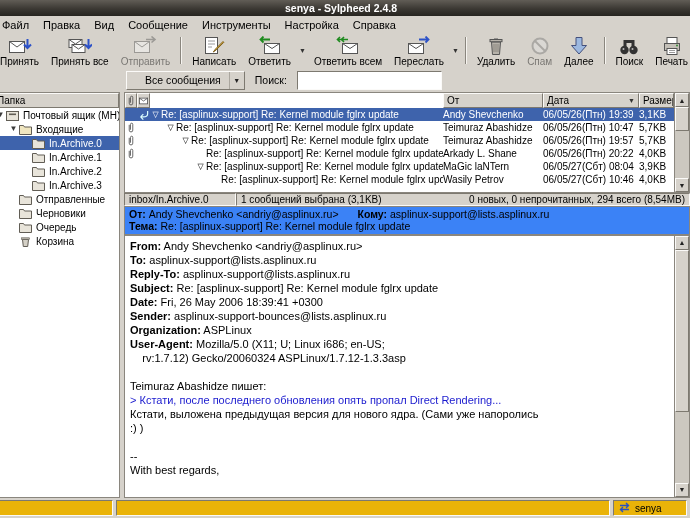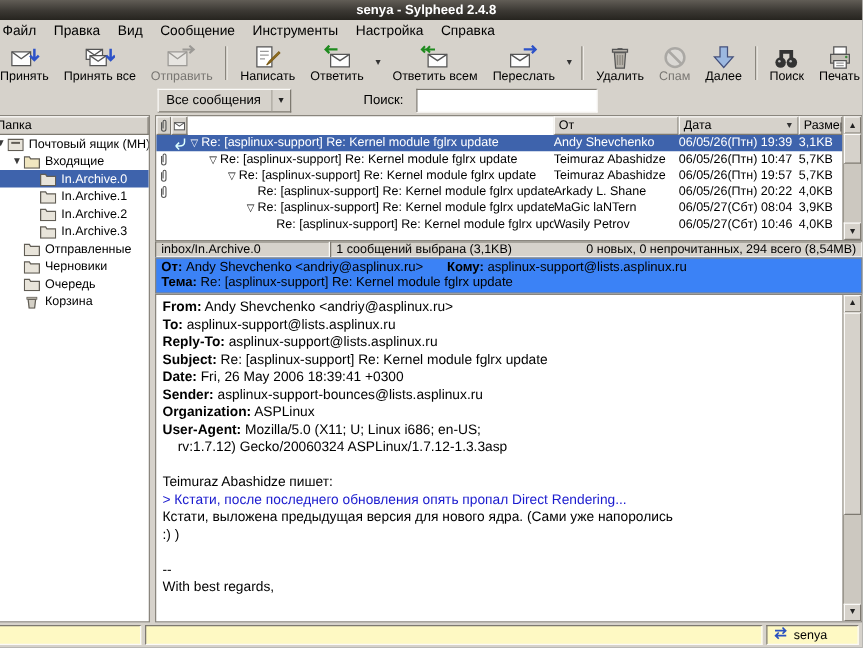--- a/index.html
+++ b/index.html
@@ -25,25 +25,25 @@
             padding:1px 5px 0 5px; font-size:10px; border:1px solid transparent; }
   .tb-btn svg { display:block; }
   .tb-label { white-space:nowrap; line-height:11px; }
   .tb-arrow { width:11px; display:flex; align-items:center; justify-content:center; font-size:7px; color:#333; }
   .tb-sep { width:2px; margin:3px 4px; border-left:1px solid #8a867e; border-right:1px solid #f6f4f0; }
   .disabled { opacity:.45; filter:grayscale(100%);text-align:center; }
 
   
   .filterbar { height:24px; flex:none; display:flex; align-items:center; padding-left:134px; gap:10px; }
   .combo { height:19px; display:flex; align-items:stretch; background:#d6d2cb;
-           border:1px solid; border-color:#fbfaf8 #7d7970 #7d7970 #fbfaf8; }
+           border:1px solid; border-color:#fbfaf8 #7d7970 #7d7970 #fbfaf8;padding-left:12px; }
   .combo-text { padding:2px 8px 0 6px; font-size:10.5px; white-space:nowrap; }
   .combo-arrow { width:15px; display:flex; align-items:center; justify-content:center; font-size:7px; color:#222;
                  border-left:1px solid #aaa69e; }
-  .search-label { font-size:10.5px;margin-left:48px; }
+  .search-label { font-size:10.5px; }
   .entry { width:145px; height:19px; border:1px solid; border-color:#7d7970 #fbfaf8 #fbfaf8 #7d7970;
            background:#fff; font-size:11px; padding:0 3px; font-family:"Liberation Sans",sans-serif; }
 
   
   .main { flex:1; display:flex; min-height:0; }
 
   .folder-pane { width:128px; flex:none; display:flex; flex-direction:column; border:1px solid #8a867e; background:#fff; }
   .pane-header { height:15px; flex:none; background:#d6d2cb; border:1px solid; border-color:#fbfaf8 #7d7970 #7d7970 #fbfaf8;
                  font-size:10px; padding-left:3px; display:flex; align-items:center; overflow:hidden; white-space:nowrap; }
   .tree { flex:1; overflow:hidden; font-size:10px; }
@@ -83,40 +83,40 @@
              border-left:1px solid #8a867e; display:flex; flex-direction:column; }
   .sb-btn { height:14px; flex:none; background:#d6d2cb; border:1px solid; border-color:#fbfaf8 #7d7970 #7d7970 #fbfaf8;
             font-size:7px; display:flex; align-items:center; justify-content:center; color:#222; }
   .sb-thumb { flex:none; background:#d6d2cb; border:1px solid; border-color:#fbfaf8 #7d7970 #7d7970 #fbfaf8; }
   .sb-track { flex:1; }
 
   
   .list-status { height:13px; flex:none; display:flex; font-size:10px; }
   .ls-cell { border:1px solid; border-color:#7d7970 #fbfaf8 #fbfaf8 #7d7970; background:#d6d2cb;
              display:flex; align-items:center; padding:0 4px; overflow:hidden; white-space:nowrap; }
-  .ls-a { width:140px; flex:none; }
+  .ls-a { width:112px; flex:none; }
   .ls-b { flex:1; justify-content:space-between; }
 
   
   .preview { height:29px; flex:none; border:1px solid #8a867e; background:#3b82f6;
              font-size:10.5px; padding:1px 4px; overflow:hidden; }
   .pline { height:12px; line-height:12px; white-space:nowrap; overflow:hidden; }
   .pline b { font-weight:bold; }
   .to-label { margin-left:16px; }
 
   
   .bodywrap { flex:1; position:relative; background:#fff; border:1px solid #8a867e;
               padding:3px 18px 2px 5px; overflow:hidden; font-size:11px; line-height:14px; }
   .bline { white-space:pre; min-height:14px; overflow:hidden; }
   .bline b { font-weight:bold; }
   .quote { color:var(--quote,#1a1ace); }
 
   
   .statusbar { height:20px; flex:none; display:flex; align-items:stretch; padding:2px 3px; gap:3px; }
-  .sbar-cell { border:1px solid; border-color:#7d7970 #fbfaf8 #fbfaf8 #7d7970; background:#fef9c3;
+  .sbar-cell { border:1px solid; border-color:#7d7970 #fbfaf8 #fbfaf8 #7d7970; background:#eab308;
                display:flex; align-items:center; font-size:10px; padding:0 4px; white-space:nowrap; overflow:hidden; }
   .sbar-a { width:118px; flex:none; }
   .sbar-b { flex:1; }
   .sbar-c { width:74px; flex:none; gap:4px; }
 </style>
 </head>
 <body>
 
 <div class="screen">
 <div class="window">

